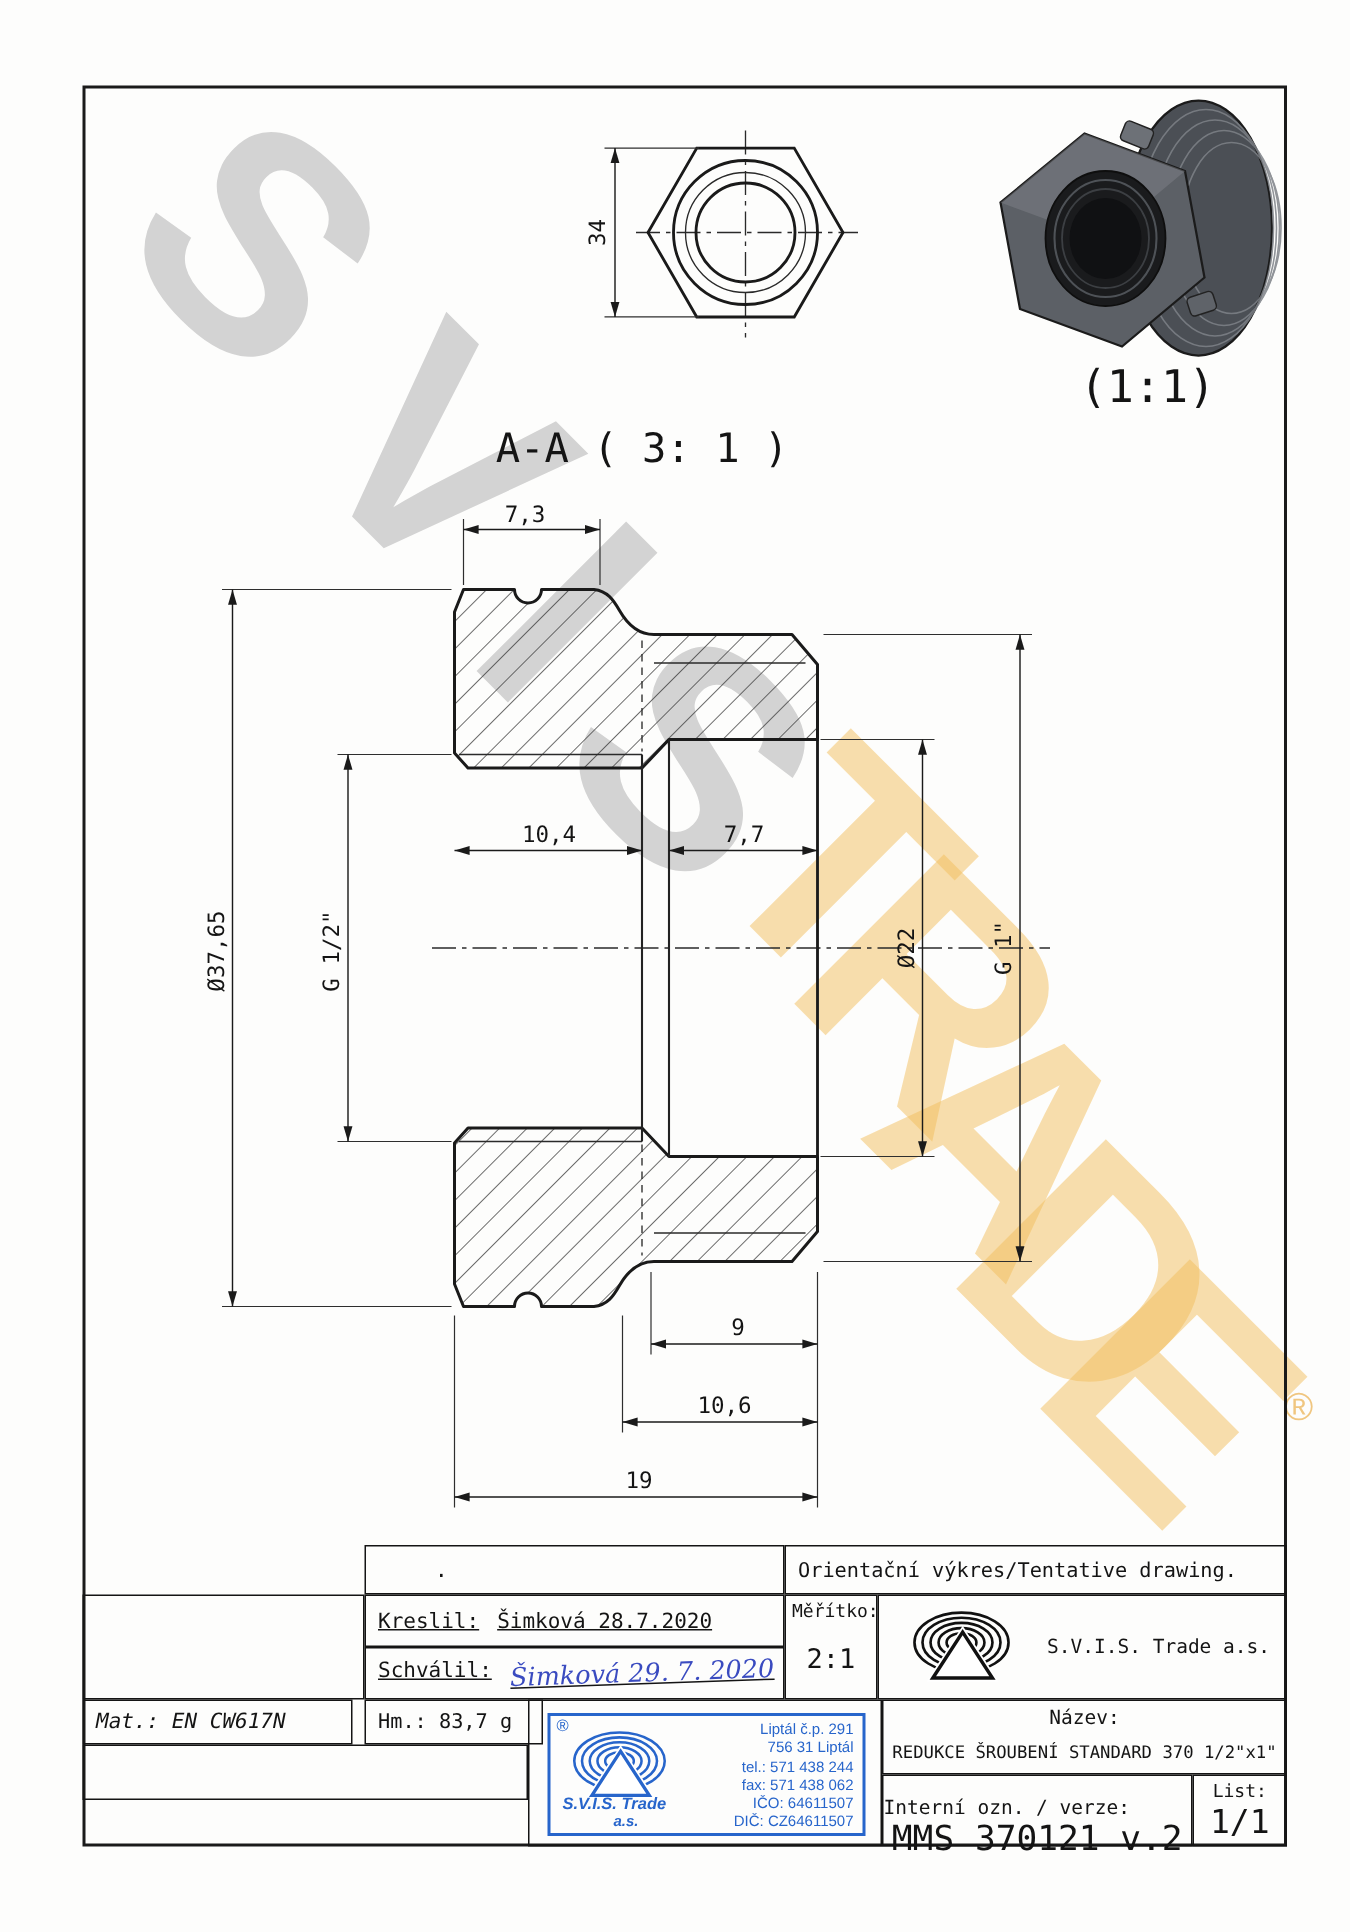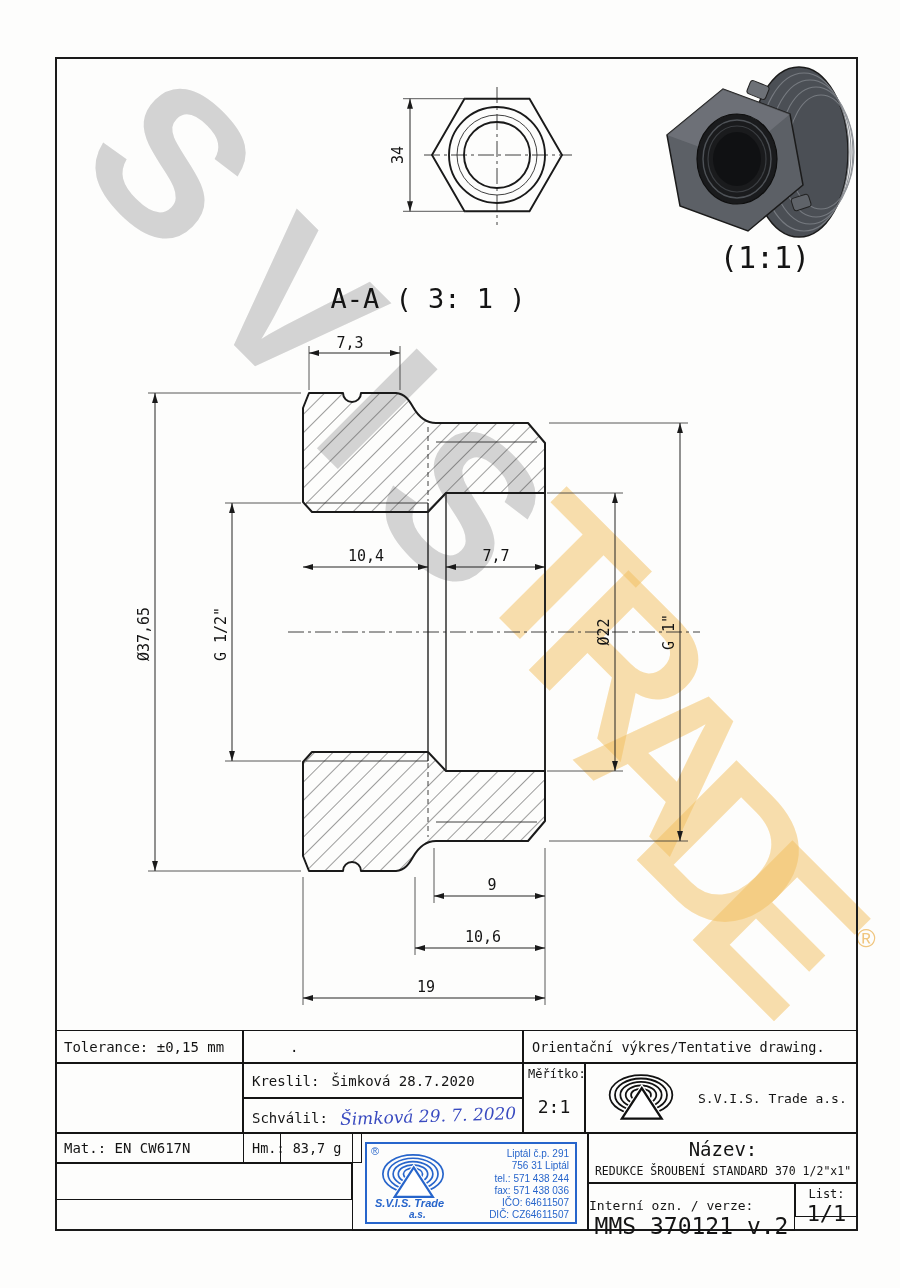--- a/index.html
+++ b/index.html
@@ -27,26 +27,26 @@
   .cl{stroke:#2a2a2a;stroke-width:.9;fill:none;stroke-dasharray:16 4 3 4;}
   .hid{stroke:#2a2a2a;stroke-width:.9;fill:none;stroke-dasharray:5 4;}
   .biglabel{font-size:27px;}
   .isolabel{font-size:30px;}
   
   .tblock{position:absolute;left:55px;top:1030px;width:803px;height:201px;}
   .tb{position:absolute;border:1.6px solid #141414;box-sizing:border-box;
       display:flex;align-items:center;font-size:14px;}
   .tb.col{flex-direction:column;align-items:stretch;justify-content:flex-start;}
   .padl{padding-left:8px;}
-  .lblrow{display:flex;gap:12px;align-items:flex-end;width:100%;}
+  .lblrow{display:flex;gap:12px;align-items:flex-start;width:100%;text-decoration:underline;}
   .sig{font-family:"DejaVu Serif",serif;font-style:italic;font-size:17px;
        color:#3a4bc0;transform:rotate(-2deg);white-space:nowrap;}
   .meritko-lbl{font-size:12px;padding:3px 0 0 4px;}
   .meritko-val{font-size:18px;text-align:center;flex:1;display:flex;align-items:center;justify-content:center;}
-  .nazev-lbl{font-size:19px;text-align:center;padding-top:4px;}
+  .nazev-lbl{font-size:13px;text-align:center;padding-top:4px;}
   .nazev-val{font-size:11.5px;text-align:center;flex:1;display:flex;align-items:center;justify-content:center;}
   .interni-lbl{font-size:13px;text-align:left;padding-top:14px;}
   .interni-val{font-size:23px;text-align:left;flex:1;display:flex;align-items:center;justify-content:center;white-space:nowrap;}
   .list-lbl{font-size:12px;text-align:center;padding-top:3px;}
   .list-val{font-size:22px;text-align:center;flex:1;display:flex;align-items:center;justify-content:center;}
   .stampbox{position:absolute;left:12px;top:8px;width:212px;height:82px;
        border:2.3px solid #2765cb;box-sizing:border-box;color:#2765cb;}
   .stamp-reg{position:absolute;left:4px;top:1px;font-size:11px;font-family:"Liberation Sans",sans-serif;}
   .stamp-name{position:absolute;left:8px;top:53px;font-size:11px;font-weight:bold;
        font-style:italic;font-family:"Liberation Sans",sans-serif;}
@@ -201,23 +201,20 @@
       <text x="483" y="942" text-anchor="middle">10,6</text>
 
       <line class="ext" x1="303" y1="877" x2="303" y2="1005"></line>
       <line class="dim" x1="303" y1="998" x2="545" y2="998"></line>
       <text x="426" y="992" text-anchor="middle">19</text>
     </g>
   </svg>
 
   <div class="tblock">
 
-    <div class="tb padl" style="left:0;top:0;width:188px;height:33px;">
-      <span>Tolerance: ±0,15 mm</span>
-    </div>
     <div class="tb" style="left:188px;top:0;width:280px;height:33px;">
       <span style="margin-left:46px;">.</span>
     </div>
     <div class="tb padl" style="left:468px;top:0;width:335px;height:33px;font-size:13.5px;">
       <span>Orientační výkres/Tentative drawing.</span>
     </div>
 
     <div class="tb" style="left:0;top:33px;width:188px;height:70px;"></div>
     <div class="tb padl" style="left:188px;top:33px;width:280px;height:35px;">
       <div class="lblrow">
@@ -237,54 +234,54 @@
     </div>
     <div class="tb" style="left:530px;top:33px;width:273px;height:70px;">
       <div class="companyrow">
         <svg width="78" height="52" style="color:#111;">
           <use href="#svislogo" width="78" height="52"></use>
         </svg>
         <span class="company-name">S.V.I.S. Trade a.s.</span>
       </div>
     </div>
 
-    <div class="tb padl" style="left:0;top:103px;width:226px;height:30px;">
+    <div class="tb padl" style="left:0;top:103px;width:180px;height:30px;font-style:italic;">
       <span>Mat.: EN CW617N</span>
     </div>
     <div class="tb padl" style="left:188px;top:103px;width:119px;height:30px;font-size:13.5px;">
       <span>Hm.: 83,7 g</span>
     </div>
     <div class="tb" style="left:0;top:133px;width:297px;height:37px;"></div>
 
     <div class="tb" style="left:297px;top:103px;width:236px;height:98px;">
       <div class="stampbox">
         <span class="stamp-reg">®</span>
         <svg width="84" height="50" style="position:absolute;left:4px;top:8px;color:#2765cb;">
           <use href="#svislogo" width="84" height="50"></use>
         </svg>
         <span class="stamp-name">S.V.I.S. Trade</span>
         <span class="stamp-as">a.s.</span>
         <div class="stamp-addr">
           <div>Liptál č.p. 291</div>
           <div>756 31 Liptál</div>
           <div>tel.: 571 438 244</div>
-          <div>fax: 571 438 036</div>
+          <div>fax: 571 438 062</div>
           <div>IČO: 64611507</div>
           <div>DIČ: CZ64611507</div>
         </div>
       </div>
     </div>
 
     <div class="tb col" style="left:533px;top:103px;width:270px;height:50px;">
       <div class="nazev-lbl">Název:</div>
       <div class="nazev-val">REDUKCE ŠROUBENÍ STANDARD 370 1/2"x1"</div>
     </div>
     <div class="tb col" style="left:533px;top:153px;width:207px;height:48px;">
       <div class="interni-lbl">Interní ozn. / verze:</div>
       <div class="interni-val">MMS 370121 v.2</div>
     </div>
-    <div class="tb col" style="left:740px;top:153px;width:63px;height:34px;">
+    <div class="tb col" style="left:740px;top:153px;width:63px;height:48px;">
       <div class="list-lbl">List:</div>
       <div class="list-val">1/1</div>
     </div>
   </div>
 
 </div>
 
 </body></html>

